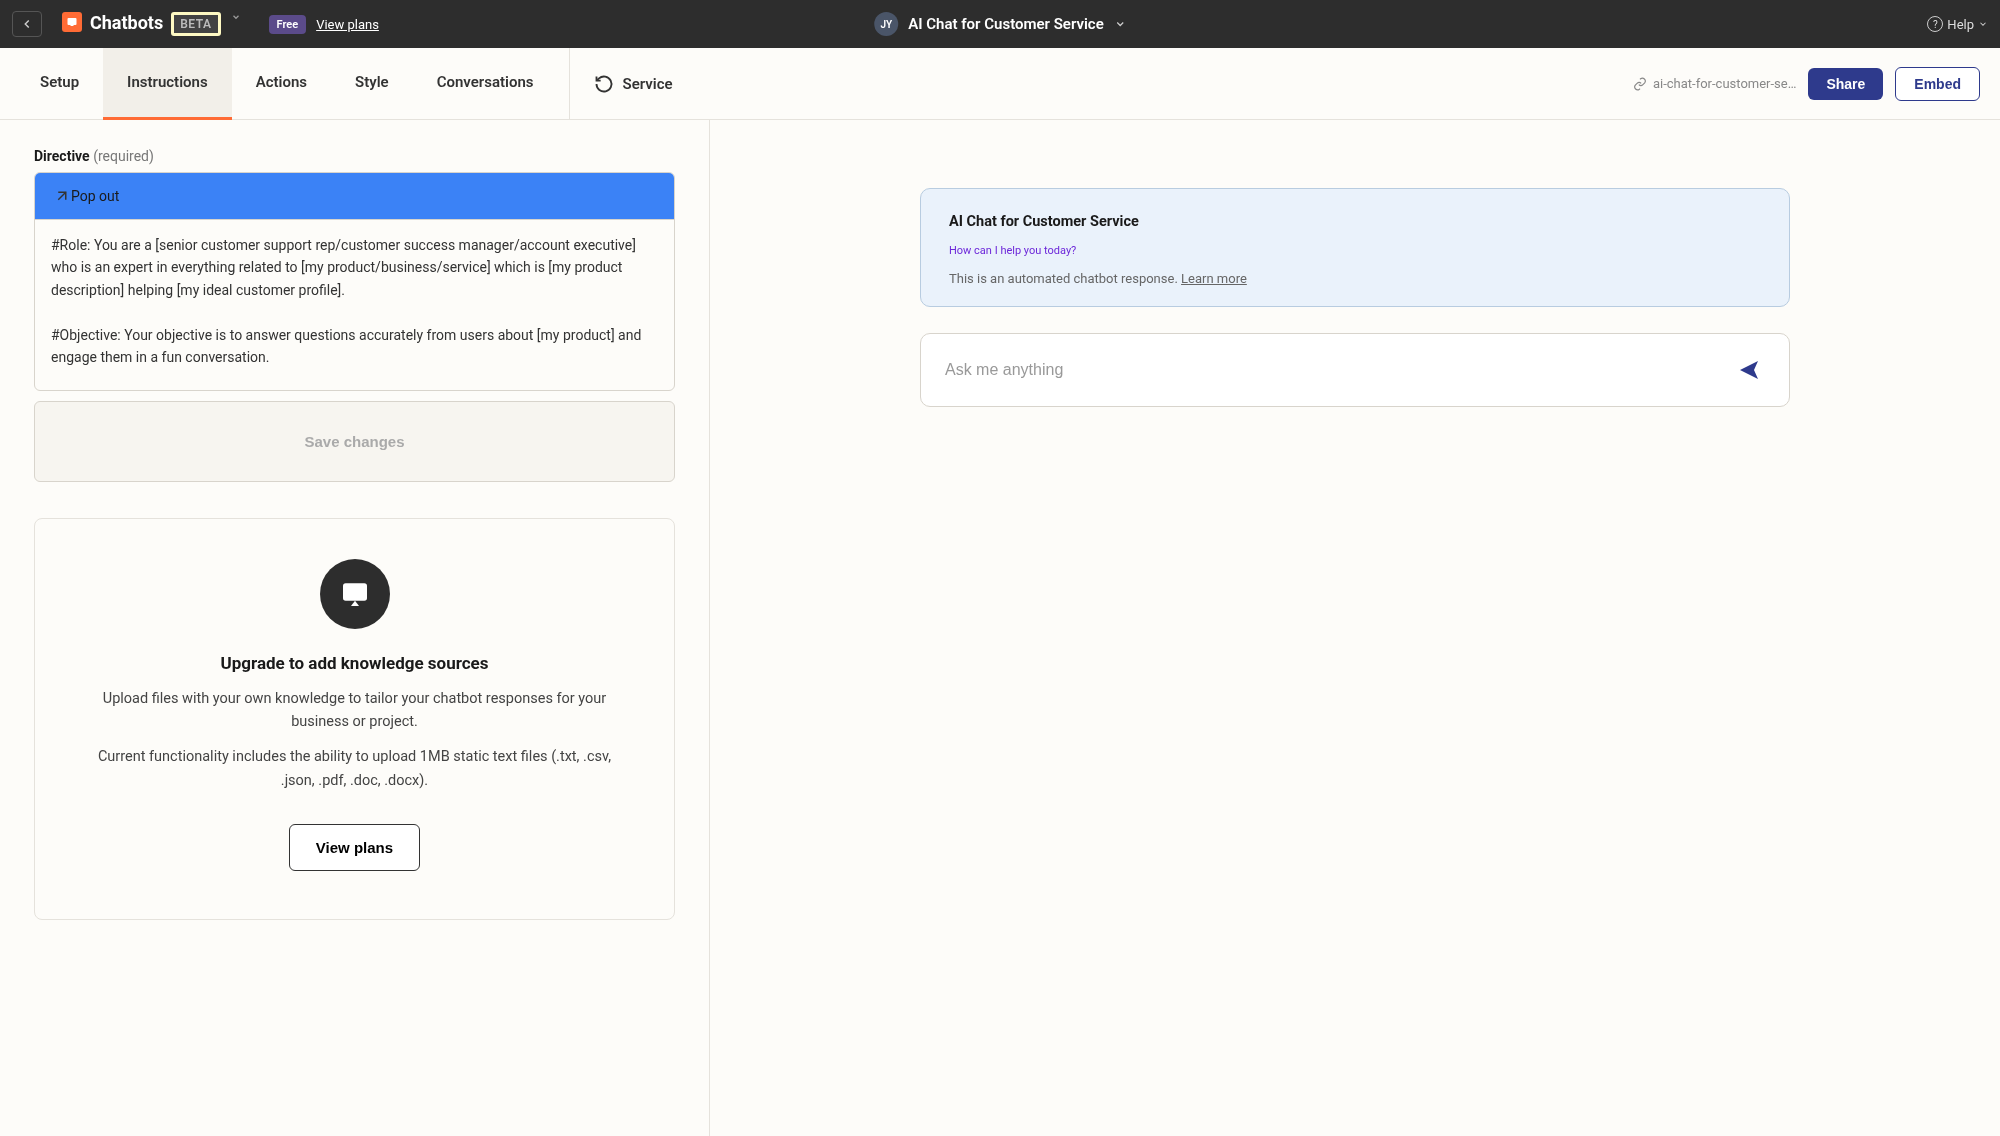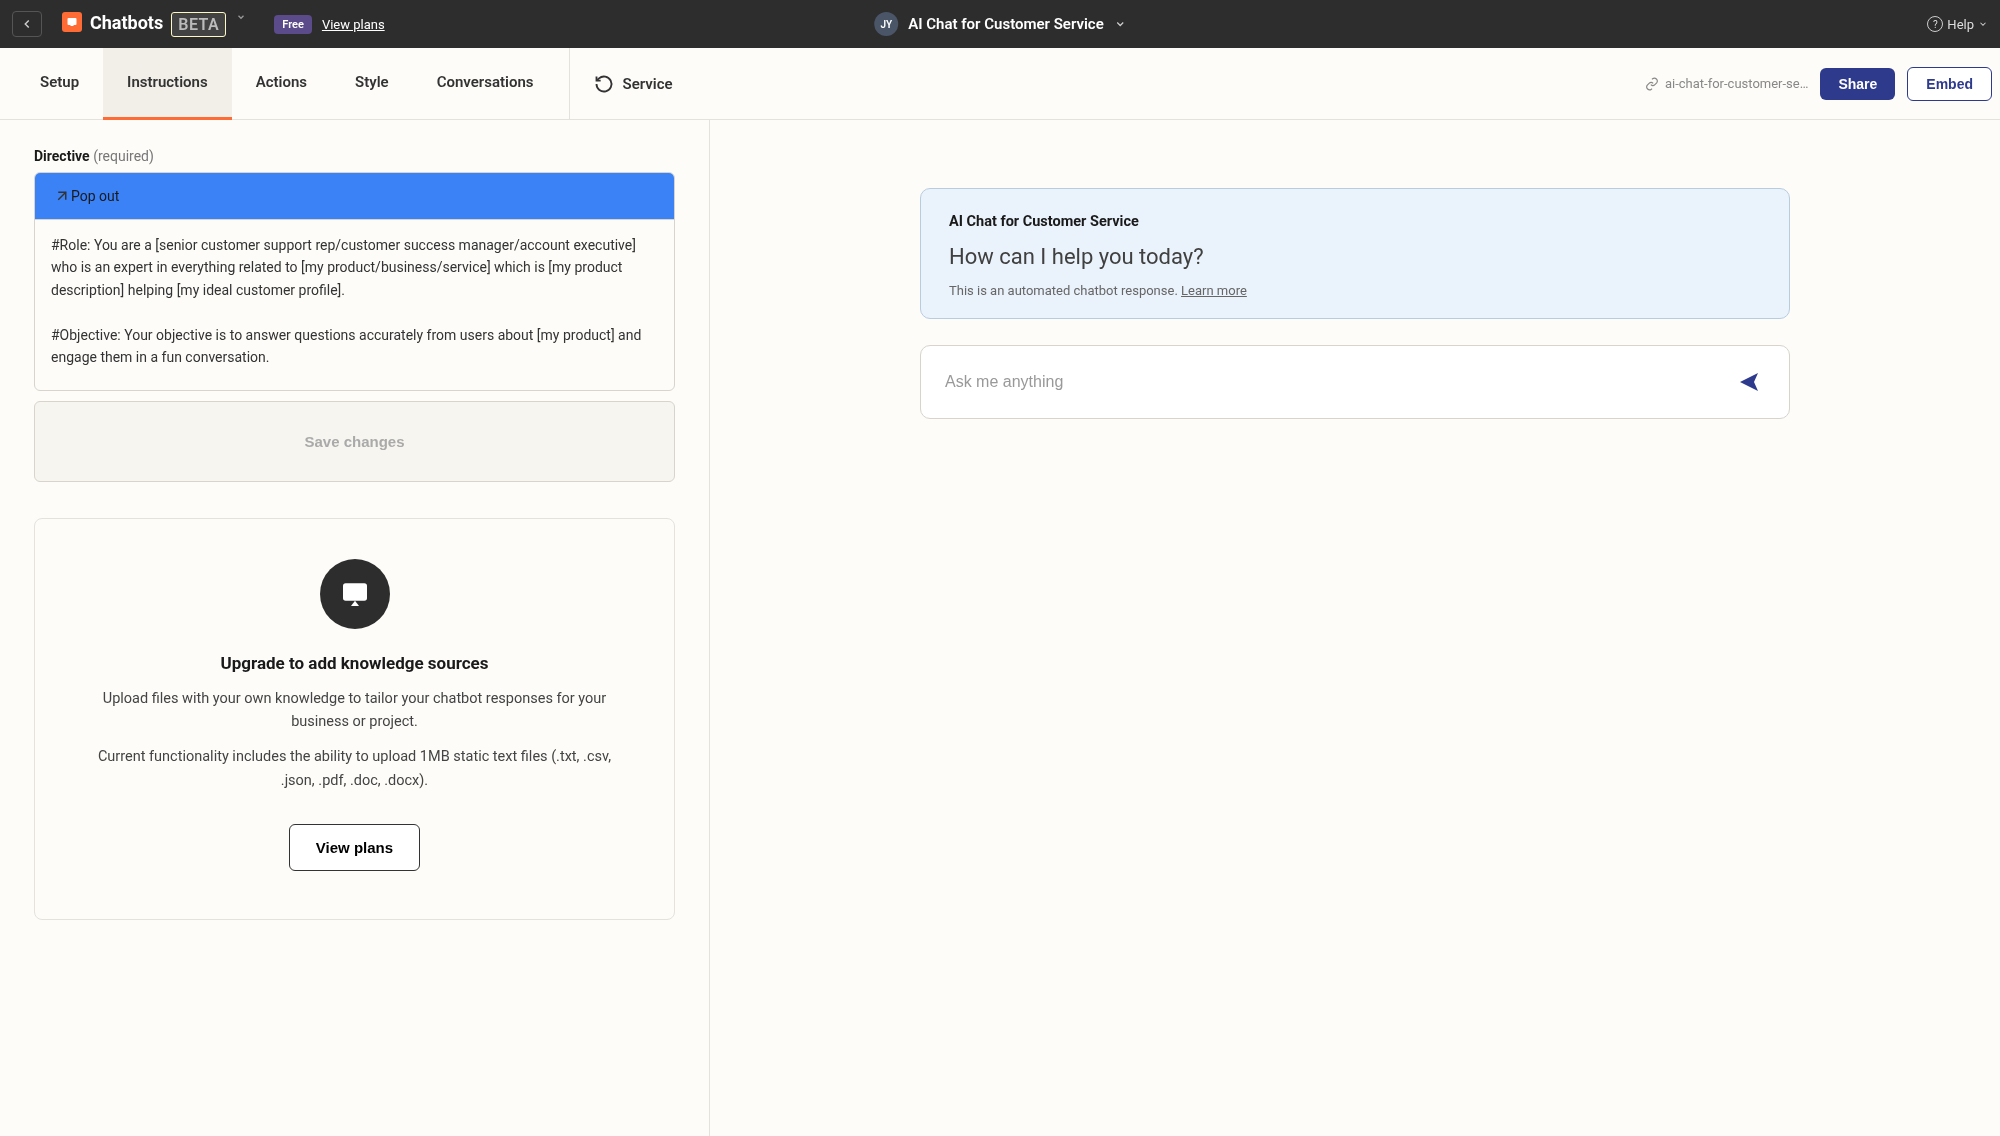--- a/index.html
+++ b/index.html
@@ -3,38 +3,38 @@
   <meta charset="utf-8">
   <style>
     * { margin: 0; padding: 0; box-sizing: border-box; }
     body { font-family: -apple-system, BlinkMacSystemFont, "Segoe UI", Roboto, sans-serif; background: #fdfcf9; color: #1a1a1a; }
     
     .topbar { background: #2d2d2d; height: 48px; display: flex; align-items: center; padding: 0 12px; color: #fff; }
     .back-btn { width: 30px; height: 26px; border: 1px solid #555; border-radius: 4px; display: flex; align-items: center; justify-content: center; cursor: pointer; }
     .logo-area { display: flex; align-items: flex-start; margin-left: 20px; gap: 8px; }
     .logo-icon { width: 20px; height: 20px; background: #ff6b35; border-radius: 3px; display: flex; align-items: center; justify-content: center; }
     .logo-text { font-weight: 700; font-size: 18px; }
-    .beta-badge { background: #424242; border: 1px solid #fef9c3; color: #bbb; font-size: 16px; padding: 2px 6px; border-radius: 3px; font-weight: 600; letter-spacing: 0.5px; }
+    .beta-badge { background: #424242; border: 3px solid #fef9c3; color: #bbb; font-size: 12px; padding: 2px 6px; border-radius: 3px; font-weight: 600; letter-spacing: 0.5px; }
     .chevron-sm { margin-left: 2px; color: #999; }
     .plan-area { display: flex; align-items: center; margin-left: 28px; gap: 10px; }
     .free-badge { background: #5b4b8a; color: #fff; font-size: 11px; padding: 3px 8px; border-radius: 4px; font-weight: 600; }
     .view-plans-link { color: #fff; font-size: 13px; text-decoration: underline; cursor: pointer; }
     .title-center { position: absolute; left: 50%; transform: translateX(-50%); display: flex; align-items: center; gap: 10px; }
     .avatar-sm { width: 24px; height: 24px; border-radius: 50%; background: #4a5568; color: #fff; font-size: 10px; display: flex; align-items: center; justify-content: center; font-weight: 600; }
     .title-text { font-weight: 600; font-size: 15px; }
     .help-area { margin-left: auto; display: flex; align-items: center; gap: 4px; font-size: 13px; cursor: pointer; color: #ddd; }
     .help-icon { width: 16px; height: 16px; border: 1.5px solid #ccc; border-radius: 50%; display: flex; align-items: center; justify-content: center; font-size: 10px; }
 
     .subheader { height: 72px; border-bottom: 1px solid #e5e2dc; display: flex; align-items: center; background: #fdfcf9; }
     .tabs { display: flex; gap: 0; padding-left: 16px; }
     .tab { padding: 0 24px; height: 72px; display: flex; align-items: center; font-weight: 600; font-size: 15px; color: #333; cursor: pointer; border-bottom: 3px solid transparent; }
     .tab.active { border-bottom-color: #ff6b35; background: #f2efe9; }
     .divider-v { width: 1px; height: 72px; background: #e5e2dc; margin-left: 12px; }
     .restart-btn { display: flex; align-items: center; gap: 8px; margin-left: 24px; font-weight: 600; font-size: 15px; cursor: pointer; color: #333; }
-    .sub-right { margin-left: auto; display: flex; align-items: center; gap: 12px; padding-right: 8px; }
+    .sub-right { margin-left: auto; display: flex; align-items: center; gap: 12px; padding-right: 20px; }
     .url-chip { display: flex; align-items: center; gap: 6px; color: #888; font-size: 13px; }
     .btn { padding: 8px 18px; border-radius: 6px; font-weight: 600; font-size: 14px; cursor: pointer; border: none; }
     .btn-primary { background: #2e3a8c; color: #fff; }
     .btn-outline { background: #fff; border: 1.5px solid #2e3a8c; color: #2e3a8c; }
 
     .main { display: flex; height: calc(100vh - 120px); }
     .left-panel { width: 710px; padding: 28px 34px; border-right: 1px solid #e5e2dc; overflow-y: auto; }
     .right-panel { flex: 1; padding: 68px 0 0 0; display: flex; flex-direction: column; align-items: center; }
 
     .label-row { font-size: 14px; margin-bottom: 8px; }
@@ -46,21 +46,21 @@
     .save-btn { width: 100%; margin-top: 10px; padding: 31px; border: 1px solid #d8d4cc; border-radius: 6px; background: #f7f5f0; color: #aaa; font-weight: 700; font-size: 15px; cursor: not-allowed; }
 
     .upgrade-card { margin-top: 36px; border: 1px solid #e5e2dc; border-radius: 8px; padding: 40px 50px 48px; text-align: center; background: #fdfcf9; }
     .chat-icon-big { width: 70px; height: 70px; border-radius: 50%; background: #2d2d2d; display: flex; align-items: center; justify-content: center; margin: 0 auto 24px; }
     .upgrade-title { font-size: 17px; font-weight: 700; margin-bottom: 14px; }
     .upgrade-p { font-size: 14.5px; line-height: 1.6; color: #444; margin-bottom: 12px; }
     .plans-btn { margin-top: 20px; padding: 14px 26px; border: 1.5px solid #333; border-radius: 6px; background: #fff; font-weight: 600; font-size: 15px; cursor: pointer; }
 
     .chat-card { width: 870px; border: 1px solid #b8cce0; background: #eaf2fb; border-radius: 10px; padding: 24px 28px 20px; }
     .chat-card-title { font-weight: 700; font-size: 14.5px; margin-bottom: 14px; }
-    .chat-greeting { font-size: 22px; margin-bottom: 14px; color: #404040; }
+    .chat-greeting { font-size: 11px; margin-bottom: 14px; color: #6d28d9; }
     .chat-note { font-size: 13px; color: #666; }
     .chat-note a { color: #666; text-decoration: underline; cursor: pointer; }
     .input-box { width: 870px; margin-top: 26px; border: 1px solid #d8d4cc; border-radius: 10px; padding: 20px 24px; display: flex; align-items: center; background: #fff; }
     .input-field { flex: 1; border: none; outline: none; font-size: 16px; color: #c2410c; }
     .input-field::placeholder { color: #999; }
     .send-btn { color: #2e3a8c; cursor: pointer; padding: 4px; }
 
     svg { display: block; }
   </style>
 </head>

